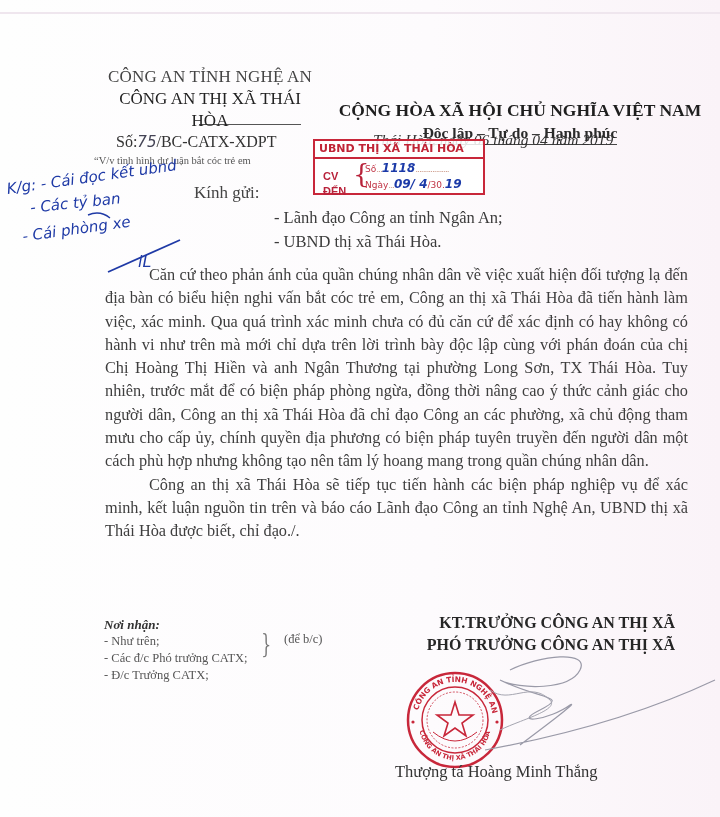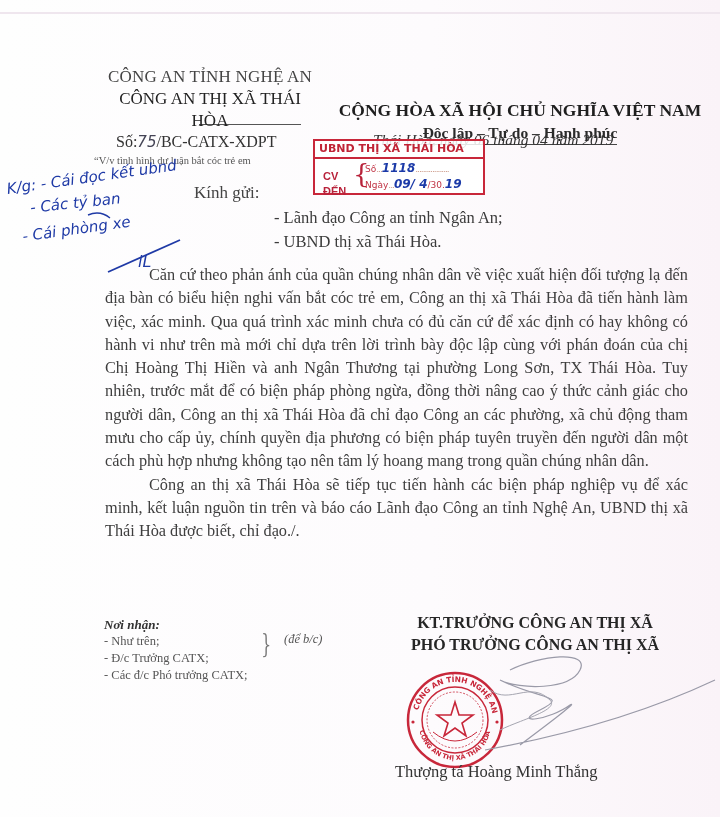--- a/index.html
+++ b/index.html
@@ -36,22 +36,22 @@
   .stamp-box .hw { font-family:"DejaVu Sans", sans-serif; font-style:italic; font-weight:bold; color:#1b3aa8; font-size:12px; }
   .dots { color:#c98; letter-spacing:-1px; }
   .kinh { left:194px; top:183px; font-size:17px; color:#444; }
   .recv { left:274px; font-size:16.5px; color:#3b3b3b; }
   .hand { position:absolute; font-family:"DejaVu Sans", sans-serif; font-style:italic; color:#1f3aa6; }
   .body-text { position:absolute; left:105px; top:263px; width:583px; font-size:16.3px; line-height:23.3px; color:#3e3e3e; text-align:justify; }
   .body-text p { margin:0; text-indent:44px; }
   .noinhan { position:absolute; left:104px; top:616px; font-size:12.5px; line-height:17px; color:#555; }
   .noinhan .title { font-weight:bold; font-style:italic; color:#333; font-size:13px; }
   .brace2 { position:absolute; left:258px; top:630px; font-size:26px; color:#777; font-family:"DejaVu Serif", serif; line-height:28px; transform:scaleX(0.6); }
-  .deb { position:absolute; left:284px; top:632px; font-size:12.5px; color:#555;font-style:italic; }
-  .sig1 { position:absolute; left:395px; top:612px; width:280px; text-align:center; font-weight:bold; font-size:16px; line-height:22px; color:#262626; }
+  .deb { position:absolute; left:284px; top:632px; font-size:12.5px; color:#555; }
+  .sig1 { position:absolute; left:395px; top:612px; width:280px; text-align:right; font-weight:bold; font-size:16px; line-height:22px; color:#262626; }
   .signer { position:absolute; left:395px; top:762px; width:280px; text-align:left; font-size:16.5px; color:#333; }
   .seal { position:absolute; left:405px; top:670px; width:100px; height:100px; }
   .signature { position:absolute; left:480px; top:650px; width:240px; height:110px; }
   .annot-line { position:absolute; left:0; top:0; }
 </style>
 </head>
 <body>
 
 <div class="page">
   <div class="topline"></div>
@@ -99,22 +99,22 @@
   <div class="abs recv" style="top:232px;">- UBND thị xã Thái Hòa.</div>
 
   <div class="body-text">
     <p>Căn cứ theo phản ánh của quần chúng nhân dân về việc xuất hiện đối tượng lạ đến địa bàn có biểu hiện nghi vấn bắt cóc trẻ em, Công an thị xã Thái Hòa đã tiến hành làm việc, xác minh. Qua quá trình xác minh chưa có đủ căn cứ để xác định có hay không có hành vi như trên mà mới chỉ dựa trên lời trình bày độc lập cùng với phán đoán của chị Chị Hoàng Thị Hiền và anh Ngân Thương tại phường Long Sơn, TX Thái Hòa. Tuy nhiên, trước mắt để có biện pháp phòng ngừa, đồng thời nâng cao ý thức cảnh giác cho người dân, Công an thị xã Thái Hòa đã chỉ đạo Công an các phường, xã chủ động tham mưu cho cấp ủy, chính quyền địa phương có biện pháp tuyên truyền đến người dân một cách phù hợp nhưng không tạo nên tâm lý hoang mang trong quần chúng nhân dân.</p>
     <p>Công an thị xã Thái Hòa sẽ tiếp tục tiến hành các biện pháp nghiệp vụ để xác minh, kết luận nguồn tin trên và báo cáo Lãnh đạo Công an tỉnh Nghệ An, UBND thị xã Thái Hòa được biết, chỉ đạo./.</p>
   </div>
 
   <div class="noinhan">
     <div class="title">Nơi nhận:</div>
     <div>- Như trên;</div>
+    <div>- Các đ/c Phó trưởng CATX;</div>
     <div>- Đ/c Trưởng CATX;</div>
-    <div>- Các đ/c Phó trưởng CATX;</div>
   </div>
   <div class="brace2">}</div>
   <div class="deb">(để b/c)</div>
 
   <div class="sig1">
     <div>KT.TRƯỞNG CÔNG AN THỊ XÃ</div>
     <div>PHÓ TRƯỞNG CÔNG AN THỊ XÃ</div>
   </div>
 
   <svg class="seal" viewBox="0 0 100 100">

